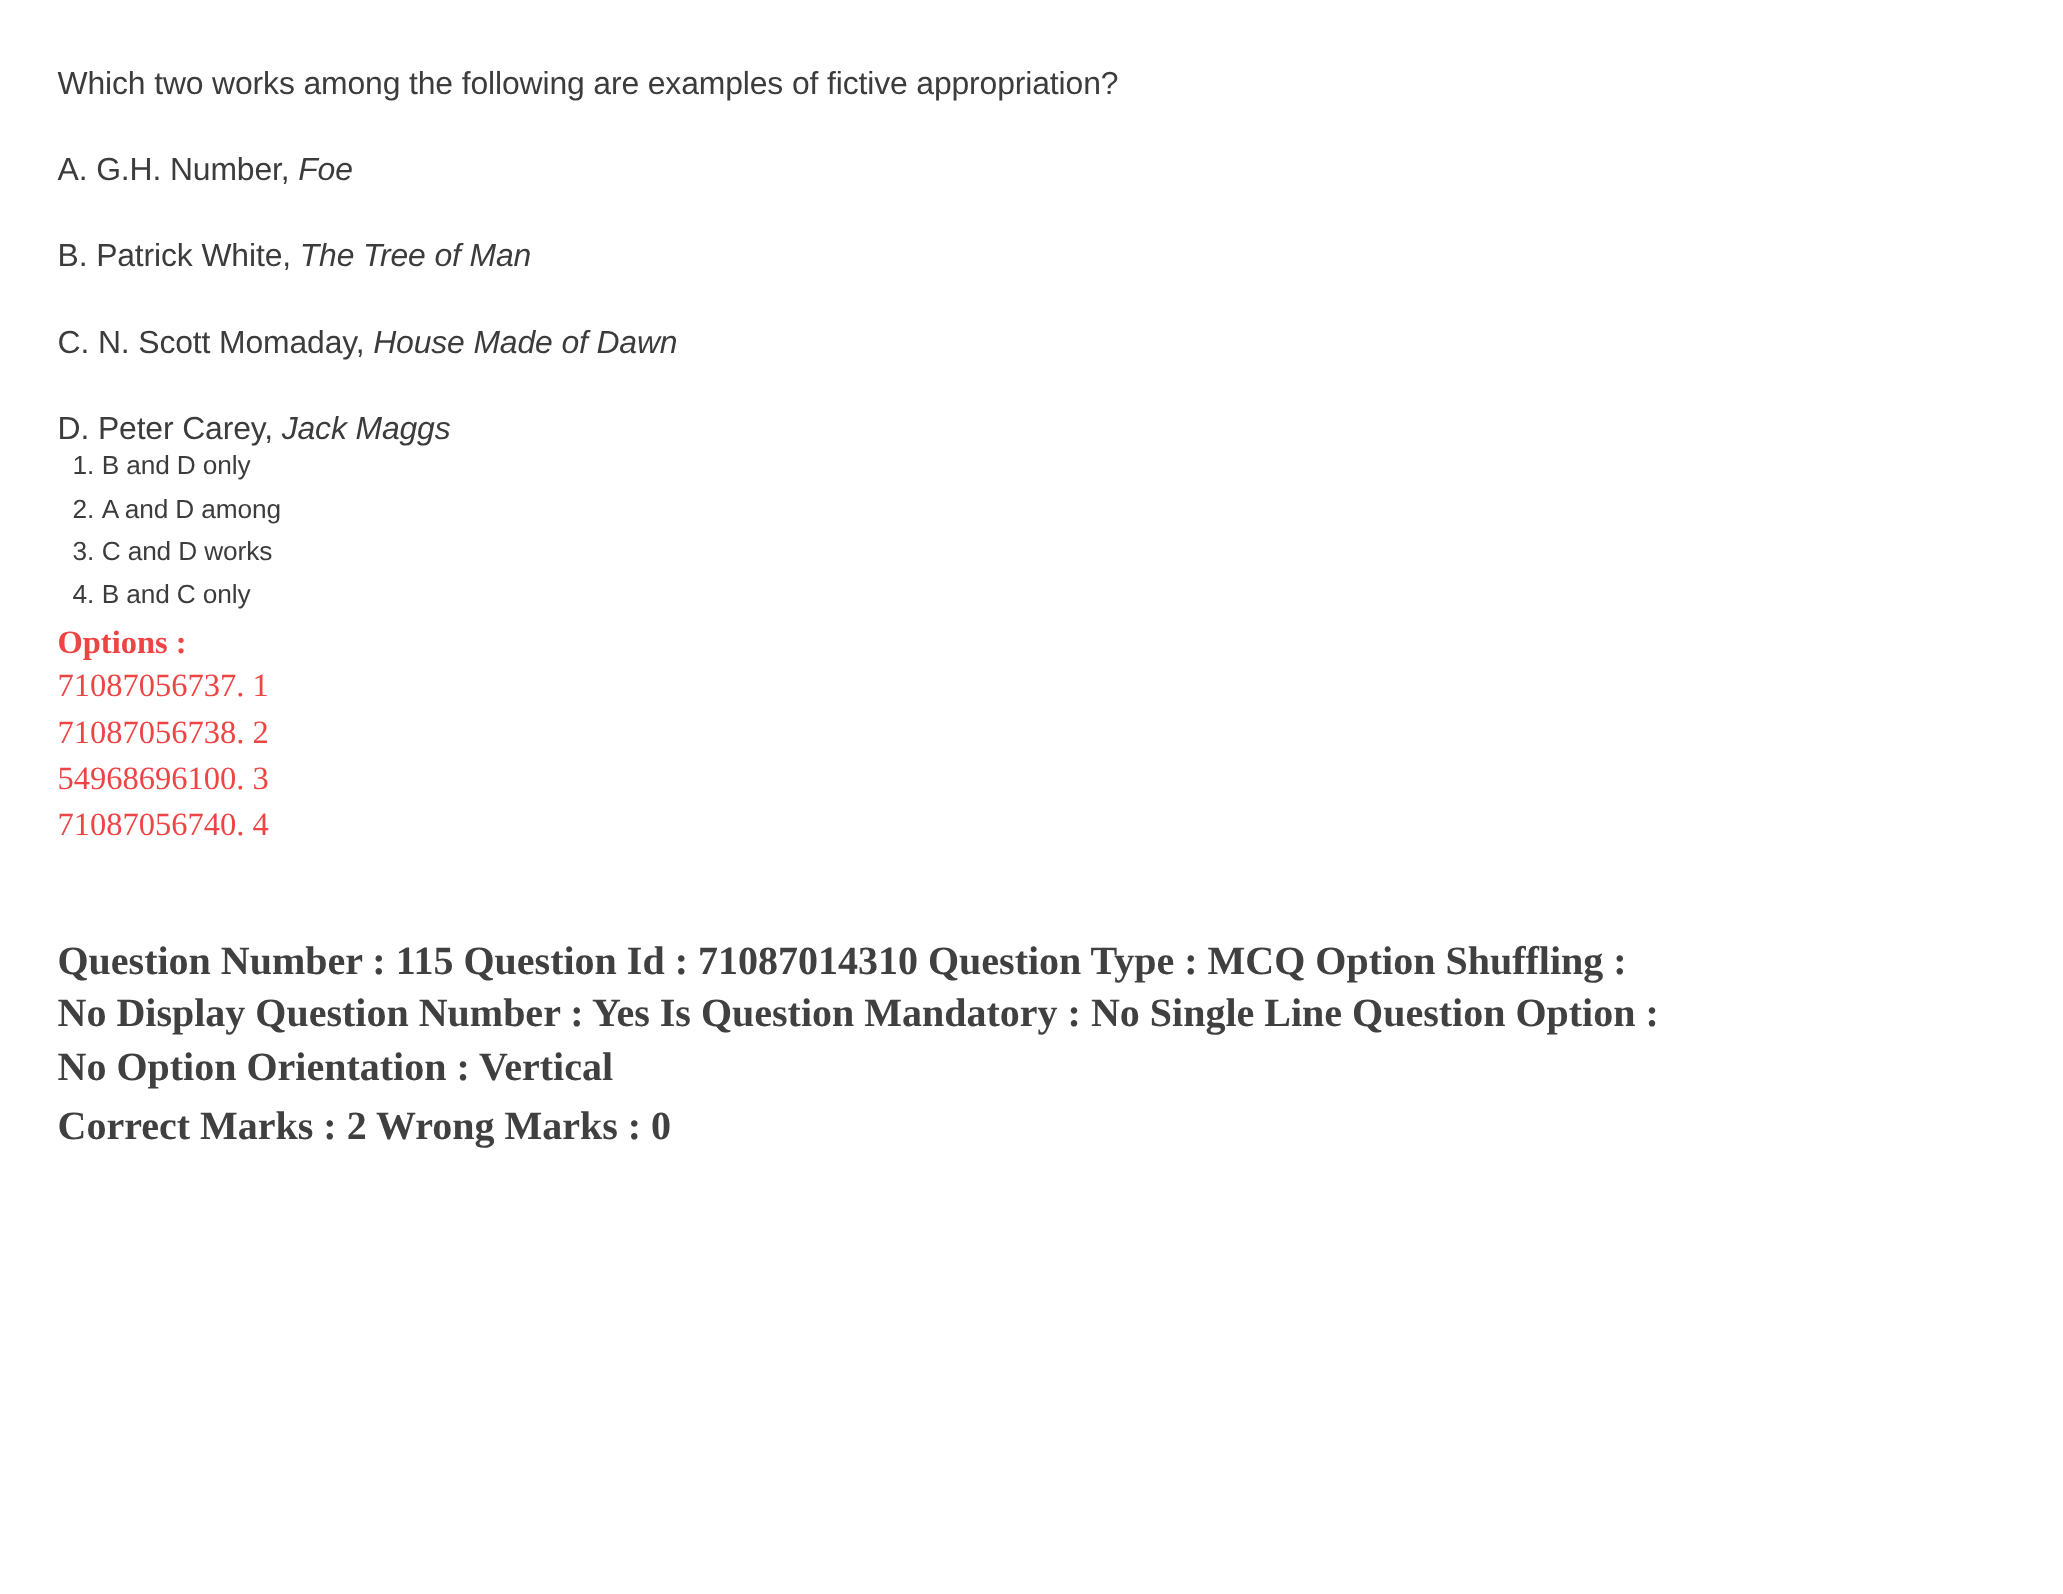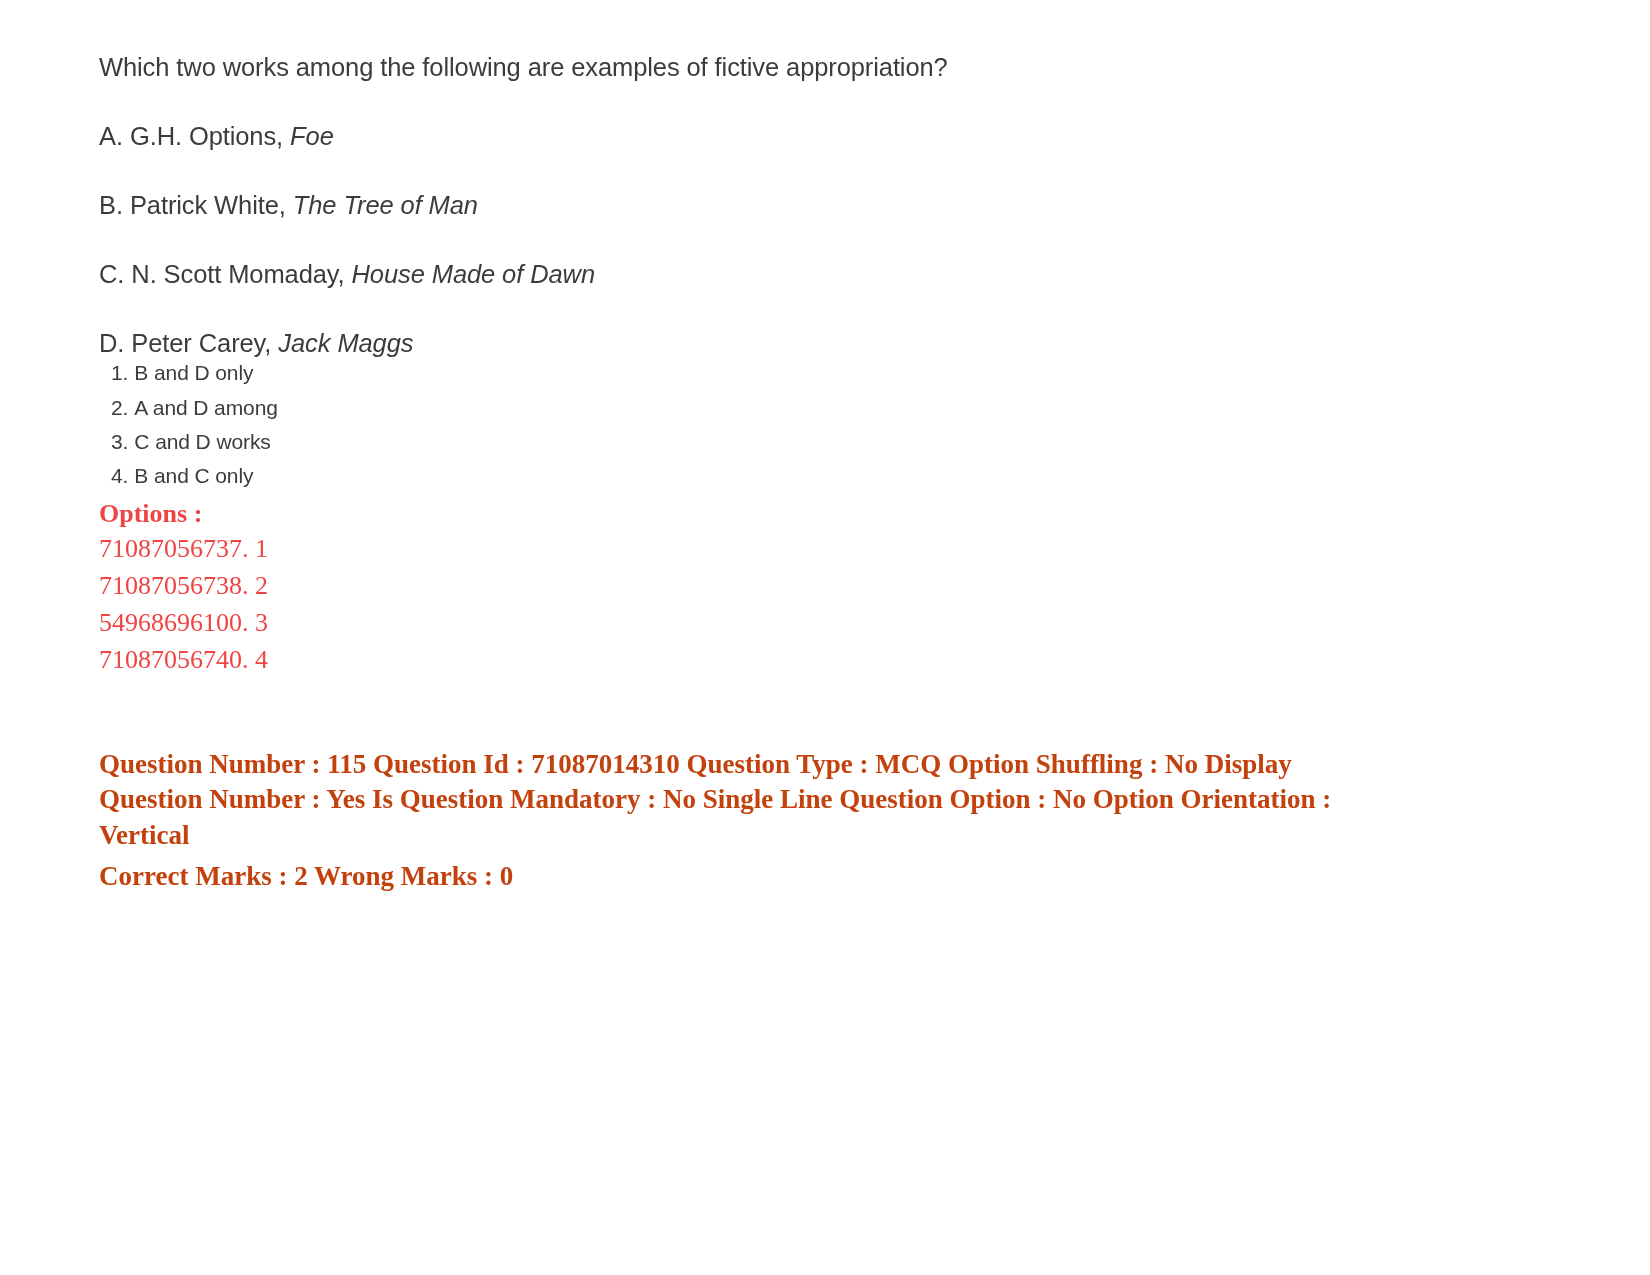--- a/index.html
+++ b/index.html
@@ -12,21 +12,21 @@
     height: 1275px;
     font-family: "Liberation Sans", sans-serif;
     -webkit-font-smoothing: antialiased;
   }
   .page {
     position: relative;
     width: 1432px;
     height: 1275px;
     background: #ffffff;
     box-sizing: border-box;
-    padding: 52px 96px 0 99px;
+    padding: 52px 96px 0 46px;
   }
 
   
   .qblock {
     color: #3c3c3c;
     font-size: 25.5px;
     line-height: 1.25;
     letter-spacing: -0.1px;
   }
   .question-stem {
@@ -79,43 +79,43 @@
     padding: 0;
   }
   .option-ids li {
     margin: 0 0 3px 0;
     white-space: nowrap;
   }
 
   
   .meta {
     font-family: "Liberation Serif", serif;
-    color: #c2410c;
+    color: #404040;
     font-weight: bold;
-    font-size: 27px;
+    font-size: 32px;
     line-height: 1.33;
     margin-top: 70px;
     max-width: 1375px;
   }
   .meta p {
     margin: 0 0 5px 0;
   }
 </style>
 </head>
 <body>
 
 <div class="page">
 
   <div class="qblock">
 
     <p class="question-stem">Which two works among the following are examples of fictive appropriation?</p>
 
     <p class="opt-line">
       <span>A.</span>
-      <span>G.H. Options,</span>
+      <span>G.H. Number,</span>
       <span class="title-italic">Foe</span>
     </p>
 
     <p class="opt-line">
       <span>B.</span>
       <span>Patrick White,</span>
       <span class="title-italic">The Tree of Man</span>
     </p>
 
     <p class="opt-line">

